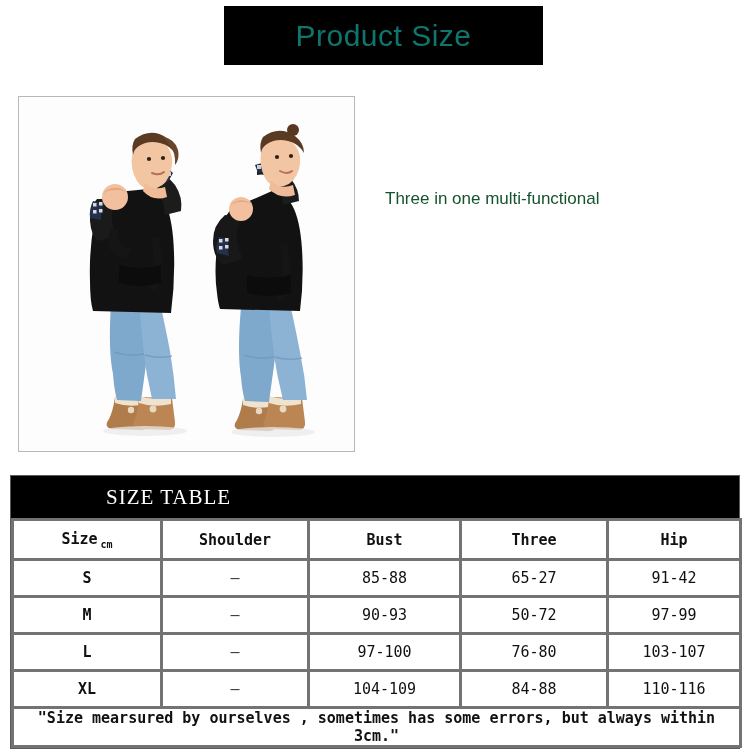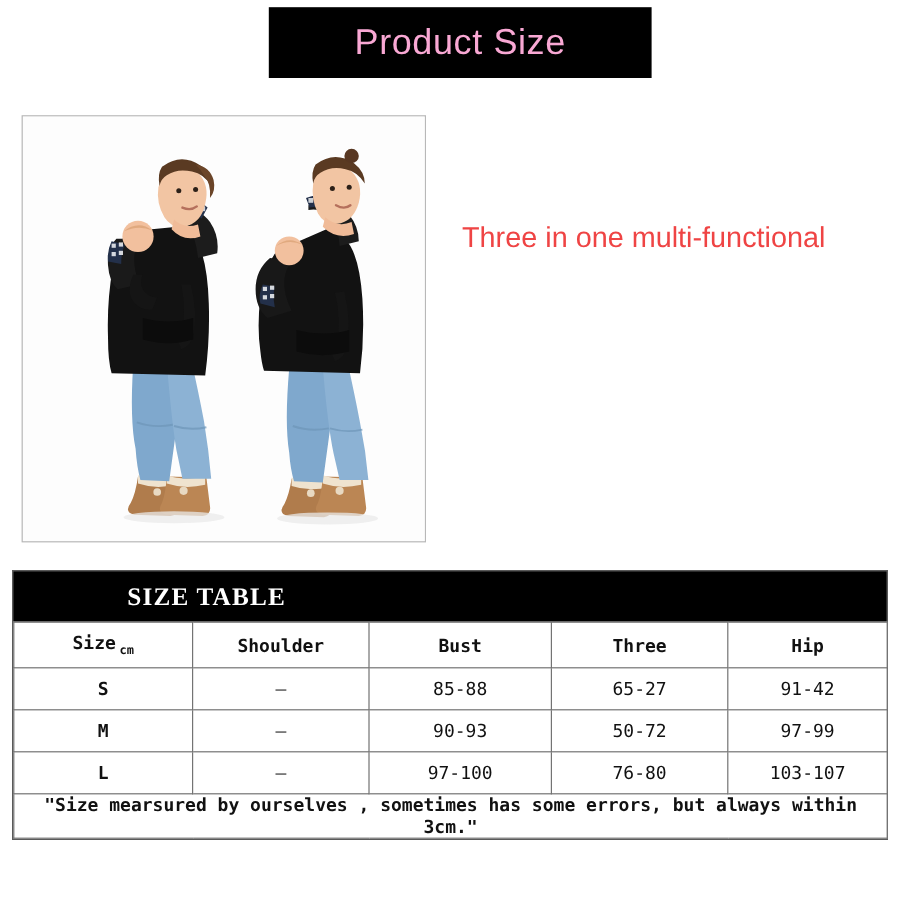--- a/index.html
+++ b/index.html
@@ -22,21 +22,21 @@
     left: 224px;
     top: 6px;
     width: 319px;
     height: 59px;
     background: #000000;
     display: flex;
     align-items: center;
     justify-content: center;
   }
   .banner-title {
-    color: #f9a8d4;
+    color: #0f766e;
     font-family: "Liberation Sans", sans-serif;
     font-size: 30px;
     font-weight: 400;
     letter-spacing: 0.5px;
     line-height: 1;
   }
 
   
   .photo-frame {
     position: absolute;
@@ -53,23 +53,23 @@
 
   
   .description {
     position: absolute;
     left: 385px;
     top: 178px;
     width: 350px;
   }
   .description .line {
     font-family: "Liberation Sans", sans-serif;
-    font-size: 24px;
+    font-size: 17px;
     line-height: 42px;
-    color: #ef4444;
+    color: #14532d;
     white-space: nowrap;
   }
 
   
   .size-table-wrap {
     position: absolute;
     left: 10px;
     top: 475px;
     width: 730px;
     border: 1px solid #5a5a5a;
@@ -78,34 +78,34 @@
   }
   .table-head-band {
     background: #000000;
     height: 42px;
     display: flex;
     align-items: center;
   }
   .table-head-band .band-title {
     color: #ffffff;
     font-family: "Liberation Serif", serif;
-    font-weight: bold;
+    font-weight: normal;
     font-size: 21px;
     letter-spacing: 1px;
     margin-left: 95px;
   }
 
   table.size-table {
     width: 100%;
     border-collapse: collapse;
     table-layout: fixed;
   }
   table.size-table th,
   table.size-table td {
-    border: 1px solid #737373;
+    border: 3px solid #737373;
     text-align: center;
     font-family: "DejaVu Sans Mono", "Liberation Mono", monospace;
     font-size: 15px;
     color: #111111;
     height: 34px;
     padding: 0;
     vertical-align: middle;
   }
   table.size-table th {
     font-weight: bold;
@@ -296,18 +296,25 @@
         <td>50-72</td>
         <td>97-99</td>
       </tr>
       <tr>
         <td class="size-label">L</td>
         <td class="dash">–</td>
         <td>97-100</td>
         <td>76-80</td>
         <td>103-107</td>
       </tr>
+      <tr>
+        <td class="size-label">XL</td>
+        <td class="dash">–</td>
+        <td>104-109</td>
+        <td>84-88</td>
+        <td>110-116</td>
+      </tr>
       <tr class="note-row">
         <td colspan="5">"Size mearsured by ourselves , sometimes has some errors, but always within 3cm."</td>
       </tr>
     </tbody>
   </table>
 </div>
 
 </body></html>

